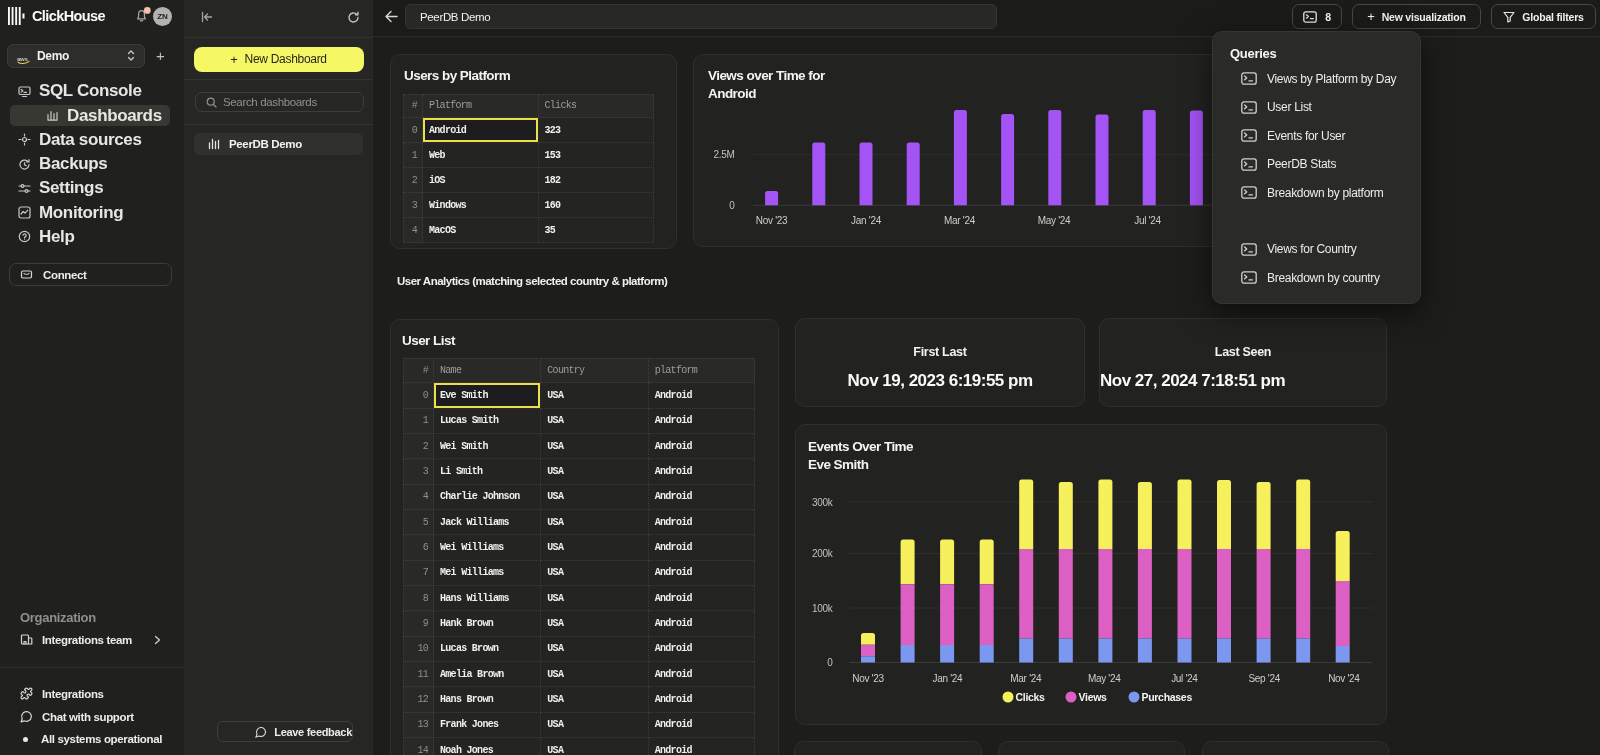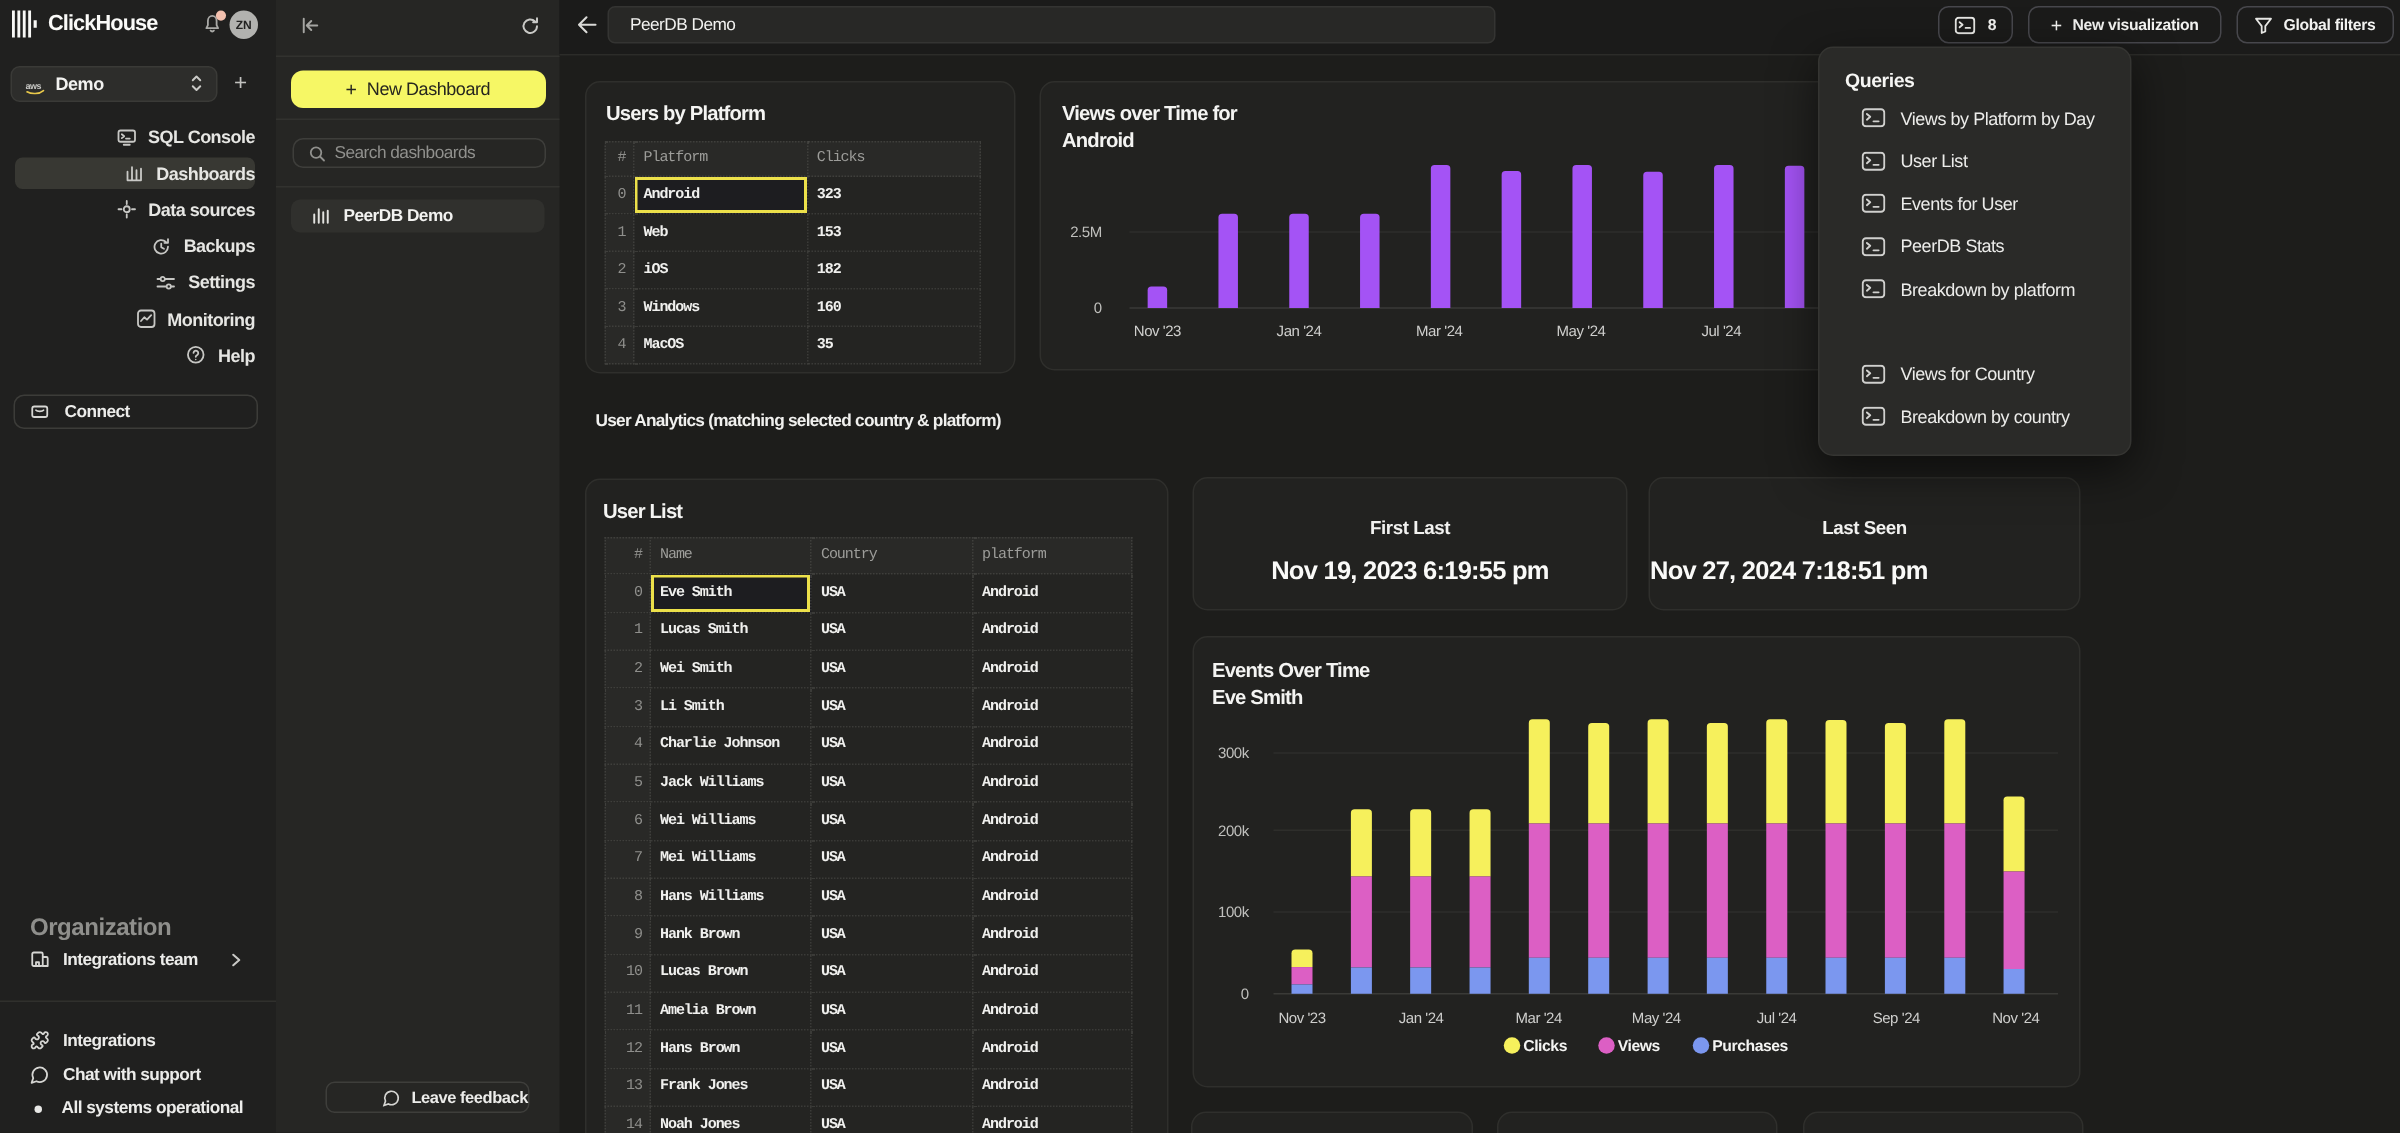--- a/index.html
+++ b/index.html
@@ -4,23 +4,23 @@
 <style>
 * { margin:0; padding:0; box-sizing:border-box; }
 html,body { width:1600px; height:755px; overflow:hidden; background:#1d1d1b;
   font-family:"Liberation Sans", sans-serif; letter-spacing:-0.3px; }
 .abs { position:absolute; }
 
 #sidebar { position:absolute; left:0; top:0; width:184px; height:755px; background:#20201f; z-index:5; }
 #panel { position:absolute; left:184px; top:0; width:189px; height:755px; background:#262624; z-index:5; }
 #topbar { position:absolute; left:373px; top:0; width:1227px; height:37px; background:#1b1b1a; border-bottom:1px solid #2c2c29; z-index:6; }
 .navitem { position:absolute; left:10px; width:160px; height:21px; border-radius:5px; color:#e6e6e3;
-  font-size:12px; font-weight:600; display:flex; align-items:center; letter-spacing:-0.35px;justify-content:flex-end; }
+  font-size:17px; font-weight:600; display:flex; align-items:center; letter-spacing:-0.35px; }
 .navitem svg { margin-left:8px; margin-right:8px; flex:none; opacity:0.92; }
-.navitem.active { background:#383833; }
+.navitem.active { background:#383833;padding-left:28px; }
 .sideicon { stroke:#d6d6d3; fill:none; stroke-width:1.2; stroke-linecap:round; stroke-linejoin:round; }
 
 .card { position:absolute; background:#222220; border:1px solid #2f2f2c; border-radius:10px; }
 .ctitle { color:#f4f4f2; font-weight:700; font-size:13.5px; letter-spacing:-0.55px; }
 
 .tbl { position:absolute; font-family:"Liberation Mono", monospace; font-size:10px; letter-spacing:-0.7px; }
 .tbl .hrow { display:flex; background:#292927; color:#9d9d9a; }
 .tbl .row { display:flex; background:#242422; color:#f0f0ee; font-weight:700; }
 .tbl .c { border-right:1px dotted rgba(190,190,182,0.15); border-bottom:1px dotted rgba(190,190,182,0.15); padding-left:6px; display:flex; align-items:center; }
 .tbl .hrow .c { border-top:1px dotted rgba(190,190,182,0.15); font-weight:400; }
@@ -123,21 +123,21 @@
   </div>
 
   <div class="abs" style="left:9px;top:263px;width:163px;height:23px;border:1px solid #3c3c39;border-radius:7px;display:flex;align-items:center;color:#ececea;font-size:11.5px;font-weight:700;letter-spacing:-0.35px">
     <svg class="sideicon" style="margin-left:10px;margin-right:10px" width="13" height="13" viewBox="0 0 13 13">
         <rect x="1.5" y="3" width="10" height="7" rx="1.4"></rect>
         <path d="M4 5.5 c0.8 1 4.2 1 5 0"></path>
       </svg>
     Connect
   </div>
 
-  <div class="abs" style="left:20px;top:610px;color:#8f8f8c;font-size:16px;font-weight:600">Organization</div>
+  <div class="abs" style="left:20px;top:610px;color:#8f8f8c;font-size:13px;font-weight:600">Organization</div>
   <div class="abs" style="left:20px;top:633px;width:141px;display:flex;align-items:center;color:#ececea;font-size:11.5px;font-weight:600;letter-spacing:-0.35px">
     <svg class="sideicon" style="margin-right:9px" width="13" height="13" viewBox="0 0 13 13">
         <rect x="1.5" y="2" width="7" height="9" rx="1"></rect>
         <path d="M8.5 5 h2.5 a0.8 0.8 0 0 1 0.8 0.8 V11 h-3.3 M4 11 v-2.5 h2 V11"></path>
       </svg>
     Integrations team
     <svg style="margin-left:auto" width="7" height="10" viewBox="0 0 7 10">
         <path d="M1.5 1.5 L5.5 5 L1.5 8.5" stroke="#c9c9c6" stroke-width="1.4" fill="none" stroke-linecap="round" stroke-linejoin="round"></path>
       </svg>
   </div>

